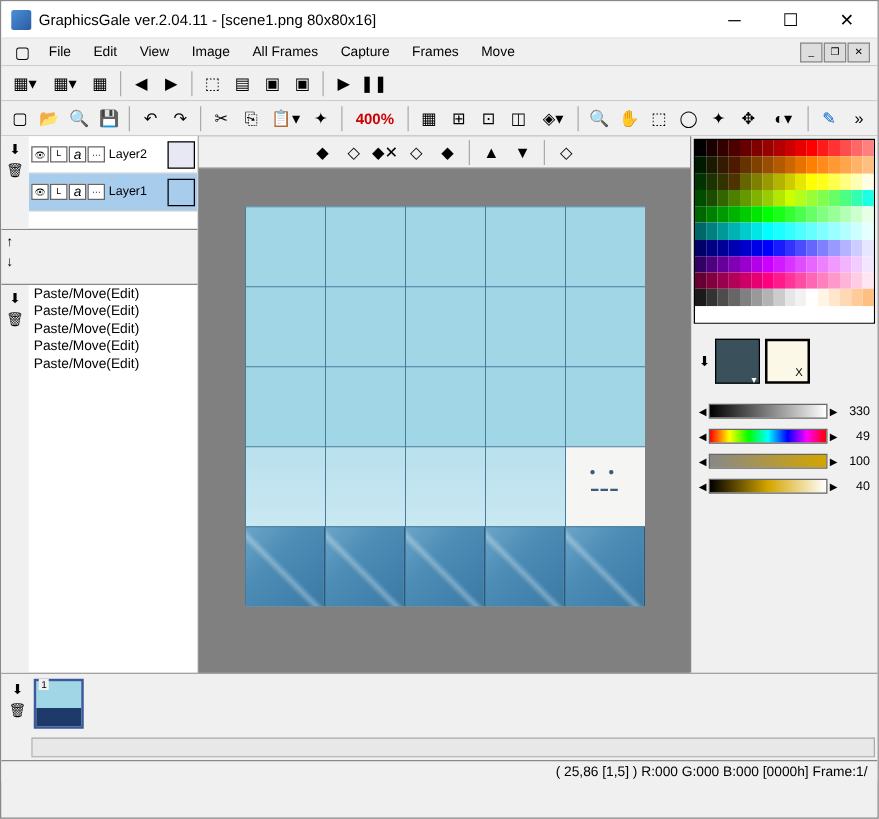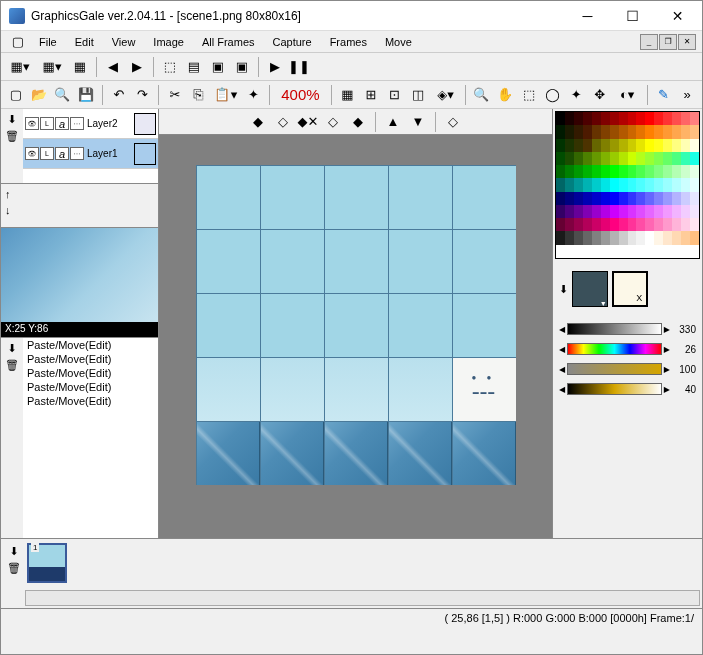--- a/index.html
+++ b/index.html
@@ -9,21 +9,21 @@
 .titlebar .title{flex:1;font-size:12px;color:#000}
 .winbtn{width:45px;height:28px;display:flex;align-items:center;justify-content:center;font-size:14px}
 .menubar{height:22px;background:#f0f0f0;display:flex;align-items:center;padding:0 6px;gap:2px;border-bottom:1px solid #ccc}
 .menuitem{padding:2px 8px}
 .mdictrl{margin-left:auto;display:flex;gap:1px}
 .mdibtn{width:18px;height:16px;border:1px solid #888;background:#ddd;font-size:8px;display:flex;align-items:center;justify-content:center}
 .toolbar{height:28px;background:#f0f0f0;display:flex;align-items:center;padding:0 4px;gap:2px;border-bottom:1px solid #ccc}
 .tbtn{width:22px;height:22px;display:flex;align-items:center;justify-content:center;border:1px solid transparent;font-size:13px}
 .tbtn.wide{width:30px}
 .sep{width:1px;height:20px;background:#aaa;margin:0 3px}
-.zoom{color:#c00;font-weight:normal;font-size:15px;padding:0 6px}
+.zoom{color:#c00;font-weight:bold;font-size:12px;padding:0 6px}
 .main{display:flex;height:calc(100% - 30px - 22px - 28px - 28px - 28px - 70px - 18px)}
 .leftpanel{width:158px;display:flex;flex-direction:column;border-right:1px solid #888}
 .layerpanel{height:75px;background:#fff;border-bottom:1px solid #888;display:flex}
 .layerside{width:22px;background:#f0f0f0;display:flex;flex-direction:column;align-items:center;gap:4px;padding-top:4px}
 .layerlist{flex:1;overflow:hidden}
 .layer{height:30px;display:flex;align-items:center;border-bottom:1px solid #ccc;padding:2px}
 .layer.sel{background:#a8ccec}
 .layerbtn{width:14px;height:13px;border:1px solid #666;margin-right:1px;font-size:7px;display:flex;align-items:center;justify-content:center;background:#fff}
 .layerthumb{width:22px;height:22px;margin-left:auto;border:1px solid #000}
 .navbtns{height:44px;background:#f0f0f0;display:flex;flex-direction:column;align-items:flex-start;padding:4px;gap:4px;border-bottom:1px solid #888}
@@ -180,24 +180,20 @@
             </span>
             <span class="layerbtn">⋯</span>
             <div style="flex:1;padding-left:2px;font-size:10px">Layer1</div>
             <div class="layerthumb" style="background:#a8ccec"></div>
           </div>
         </div>
     </div>
     <div class="navbtns">
       <span>↑</span>
       <span>↓</span>
-    </div>
-    <div class="preview">
-      <div class="prevcanvas"></div>
-      <div class="prevcoord">X:25 Y:86</div>
     </div>
     <div class="history">
       <div class="histside">
         <span>⬇</span>
         <span>🗑</span>
       </div>
       <div class="histlist" id="histlist">
           <div class="histitem">Paste/Move(Edit)</div>
           <div class="histitem">Paste/Move(Edit)</div>
           <div class="histitem">Paste/Move(Edit)</div>
@@ -425,21 +421,21 @@
     <div class="slider-row">
         <span class="arrow">◀</span>
         <div class="gradient g-gray"></div>
         <span class="arrow">▶</span>
         <span class="slideval">330</span>
       </div>
     <div class="slider-row">
         <span class="arrow">◀</span>
         <div class="gradient g-hue"></div>
         <span class="arrow">▶</span>
-        <span class="slideval">26</span>
+        <span class="slideval">49</span>
       </div>
     <div class="slider-row">
         <span class="arrow">◀</span>
         <div class="gradient g-sat"></div>
         <span class="arrow">▶</span>
         <span class="slideval">100</span>
       </div>
     <div class="slider-row">
         <span class="arrow">◀</span>
         <div class="gradient g-light"></div>

